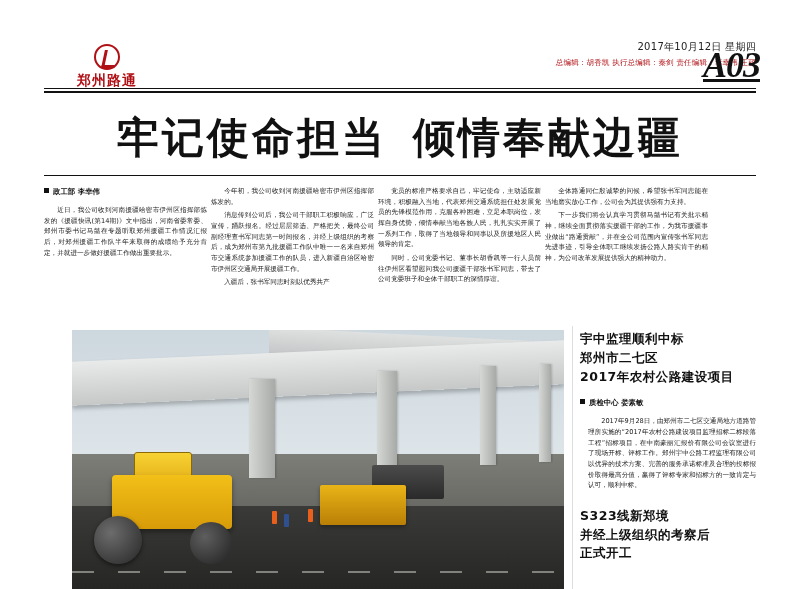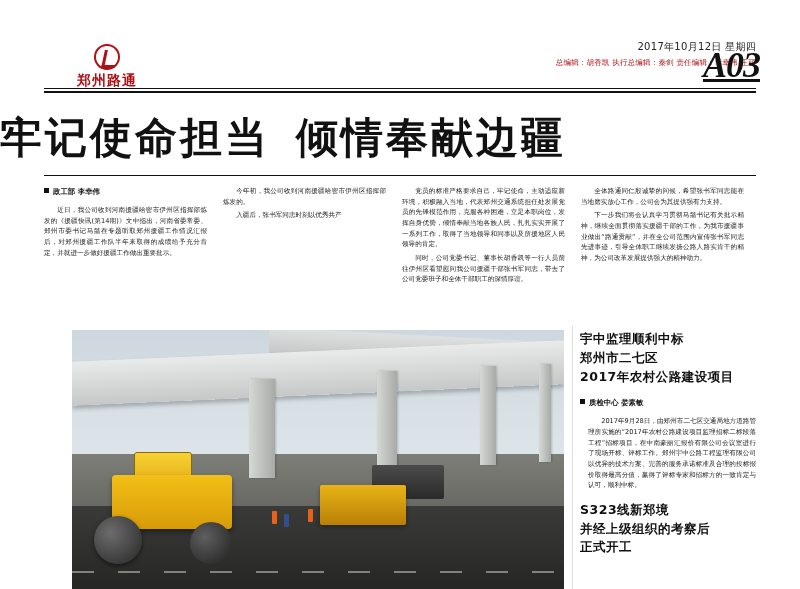--- a/index.html
+++ b/index.html
@@ -99,21 +99,21 @@
     right: 44px;
     top: 91px;
     border-top: 2px solid #111;
   }
 
   
   .headline {
     position: absolute;
     left: 0; right: 0;
     top: 110px;
-    text-align: left;
+    text-align: center;
     font-family: "DejaVu Sans", sans-serif;
     font-weight: bold;
     font-size: 42px;
     letter-spacing: 3px;
     color: #111;
   }
   .headline .gap { display:inline-block; width: 26px; }
 
   .headline-rule {
     position: absolute;
@@ -122,21 +122,21 @@
     border-top: 1px solid #111;
   }
 
   
   .article-top {
     position: absolute;
     left: 44px;
     top: 186px;
     width: 712px;
     display: flex;
-    gap: 16px;
+    gap: 4px;
   }
   .col {
     width: 163px;
     font-family: "DejaVu Sans", sans-serif;
     font-size: 6.6px;
     line-height: 1.62;
     color: #1a1a1a;
     text-align: justify;
   }
   .byline {
@@ -296,21 +296,21 @@
   }
   .sub-body {
     font-family: "DejaVu Sans", sans-serif;
     font-size: 6.6px;
     line-height: 1.62;
     text-align: justify;
     color: #1a1a1a;
   }
   .sub-body p { margin: 0 0 3px 8px; text-indent: 2em; }
   .sub-title-2 {
-    margin-top: 10px;
+    margin-top: 16px;
   }
   .divider-top {
     position: absolute;
     left: 572px;
     top: 326px;
     width: 1px;
     height: 263px;
     background: #ddd;
   }
 </style>
@@ -344,20 +344,21 @@
 
   <div class="col">
     <div class="byline">
       <span class="sq"></span><span>政工部 李幸伟</span>
     </div>
     <p>近日，我公司收到河南援疆哈密市伊州区指挥部炼发的《援疆快讯(第14期)》文中指出，河南省委常委、郑州市委书记马懿在专题听取郑州援疆工作情况汇报后，对郑州援疆工作队半年来取得的成绩给予充分肯定，并就进一步做好援疆工作做出重要批示。</p>
   </div>
 
   <div class="col">
     <p>今年初，我公司收到河南援疆哈密市伊州区指挥部炼发的。</p>
+    <p>消息传到公司后，我公司干部职工积极响应，广泛宣传，踊跃报名。经过层层筛选、严格把关，最终公司副经理查书军同志第一时间报名，并经上级组织的考察后，成为郑州市第九批援疆工作队中唯一一名来自郑州市交通系统参加援疆工作的队员，进入新疆自治区哈密市伊州区交通局开展援疆工作。</p>
     <p>入疆后，张书军同志时刻以优秀共产</p>
   </div>
 
   <div class="col">
     <p>党员的标准严格要求自己，牢记使命，主动适应新环境，积极融入当地，代表郑州交通系统担任处发展党员的先锋模范作用，克服各种困难，立足本职岗位，发挥自身优势，倾情奉献当地各族人民，扎扎实实开展了一系列工作，取得了当地领导和同事以及所援地区人民领导的肯定。</p>
     <p>同时，公司党委书记、董事长胡香凯等一行人员前往伊州区看望慰问我公司援疆干部张书军同志，带去了公司党委班子和全体干部职工的深情厚谊。</p>
   </div>
 
   <div class="col">
     <p>全体路通同仁殷诚挚的问候，希望张书军同志能在当地磨实放心工作，公司会为其提供强有力支持。</p>

